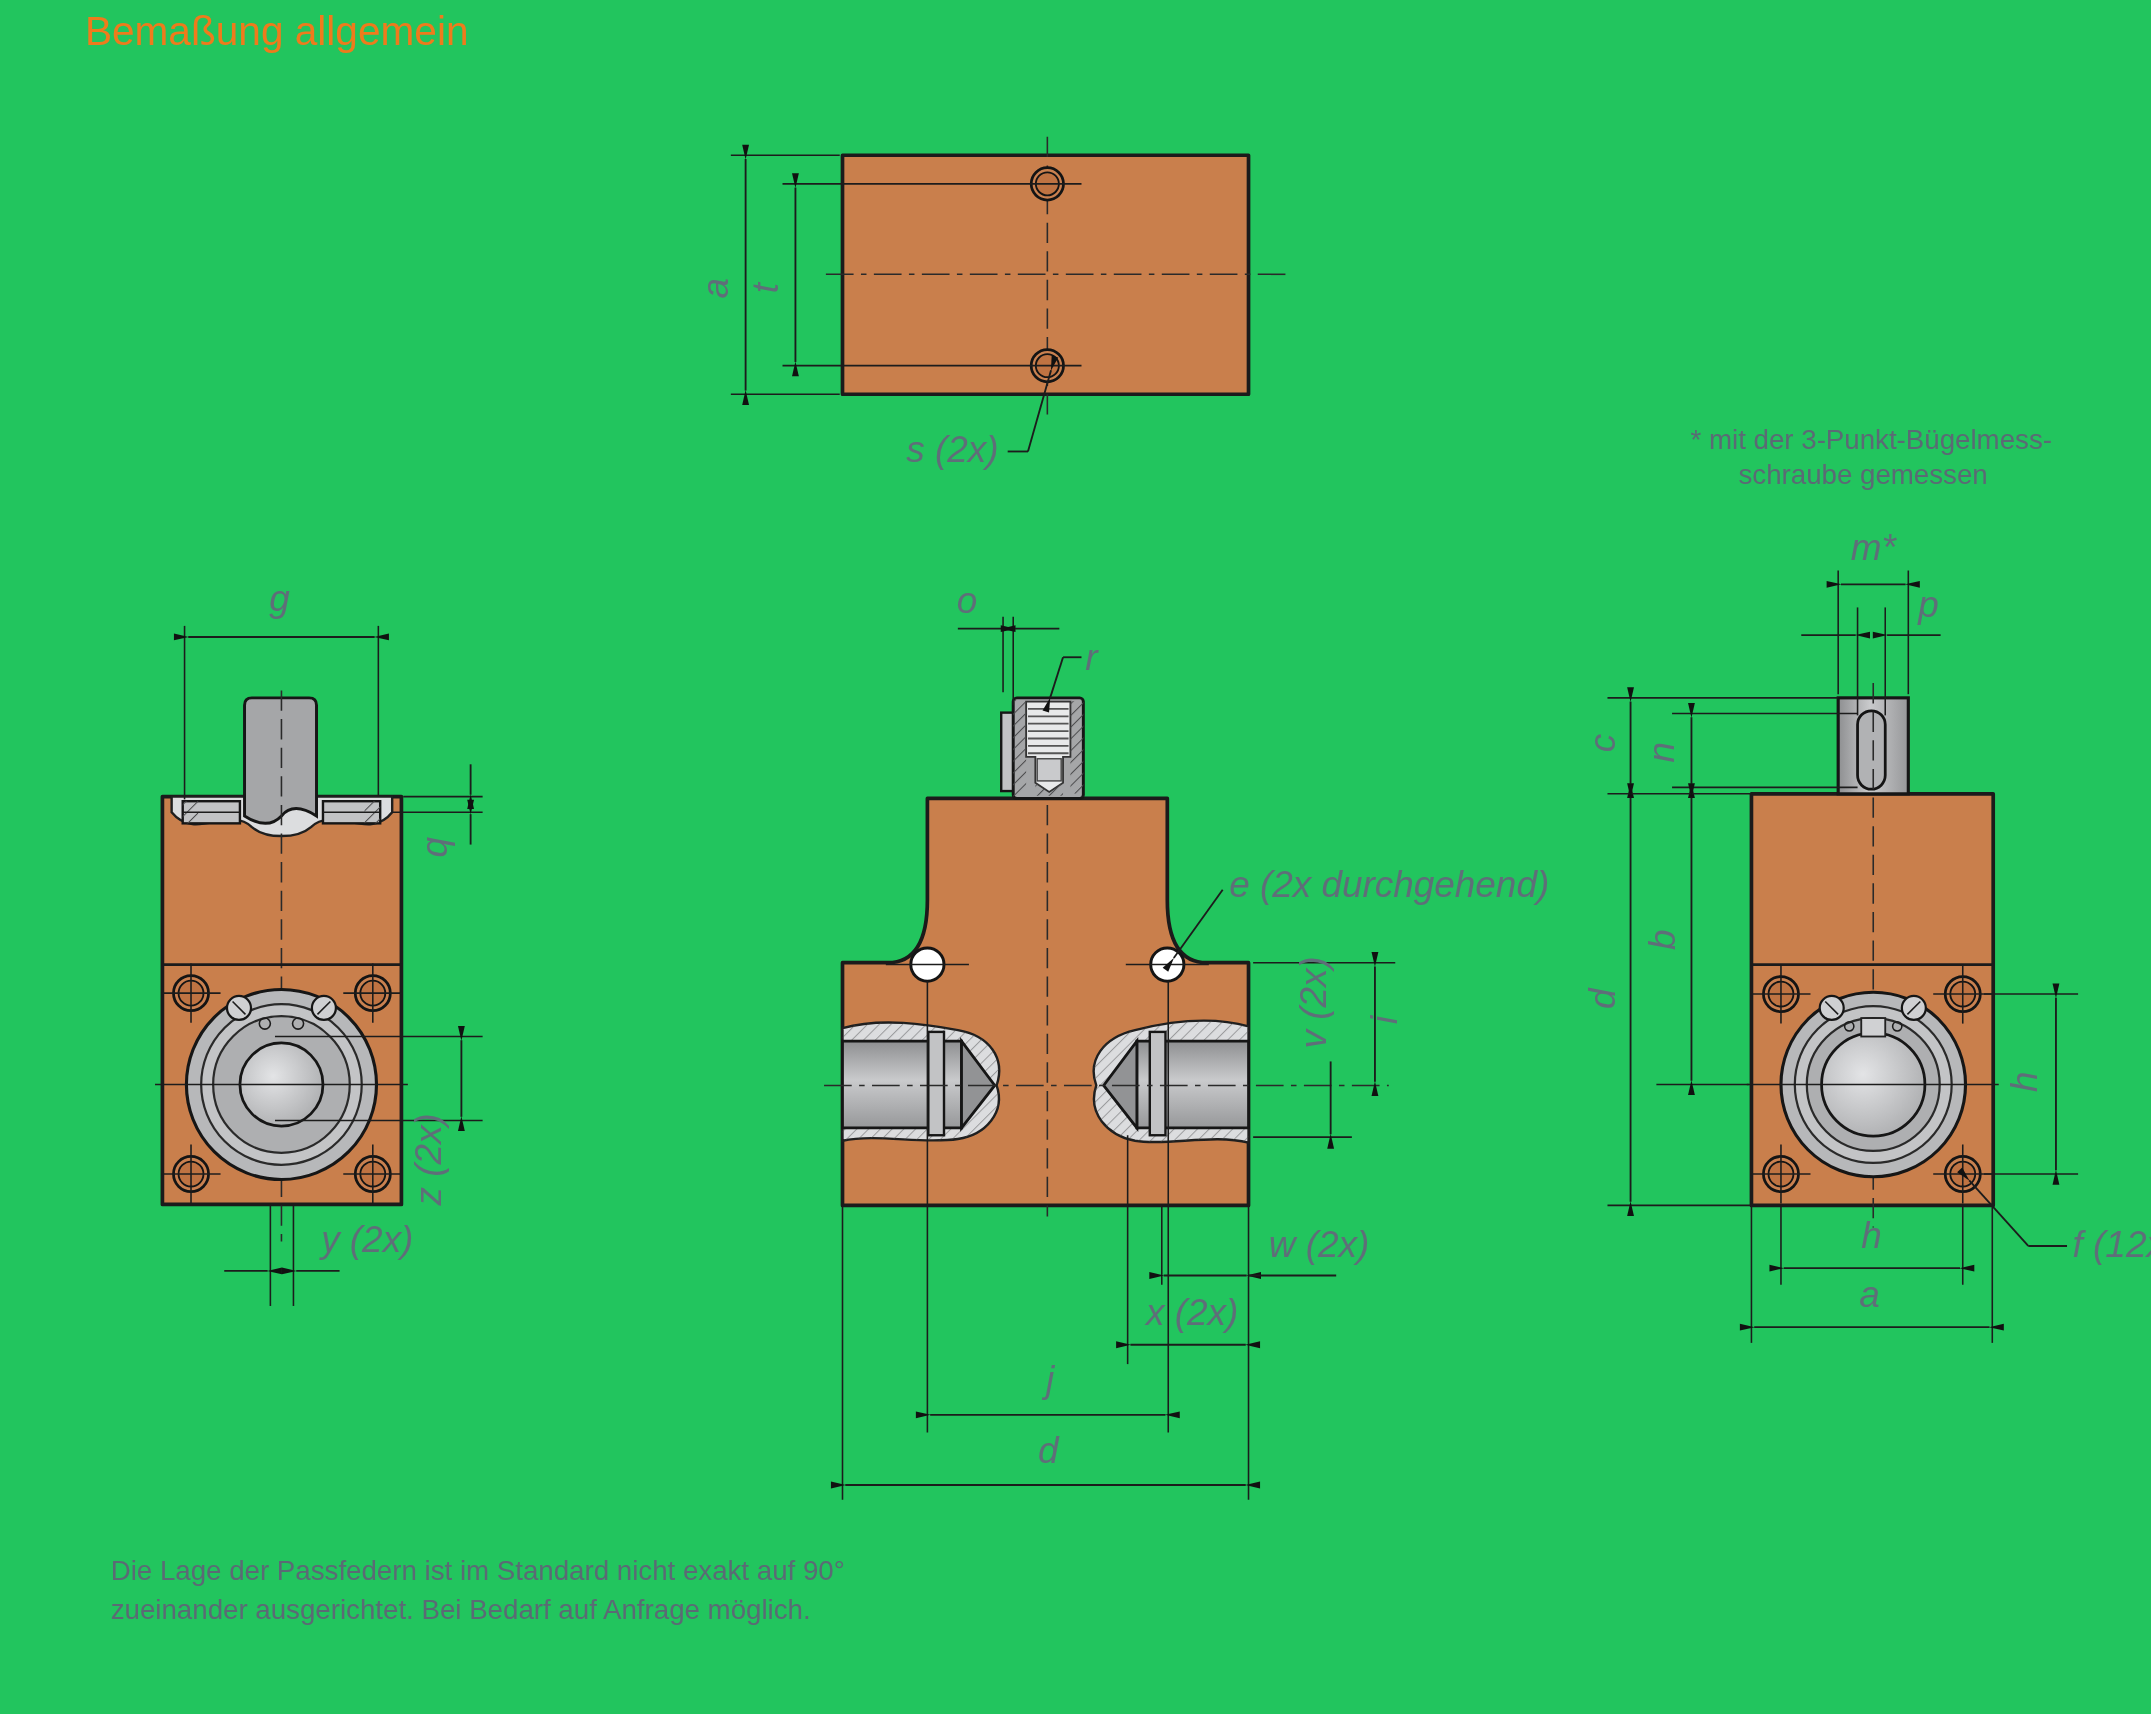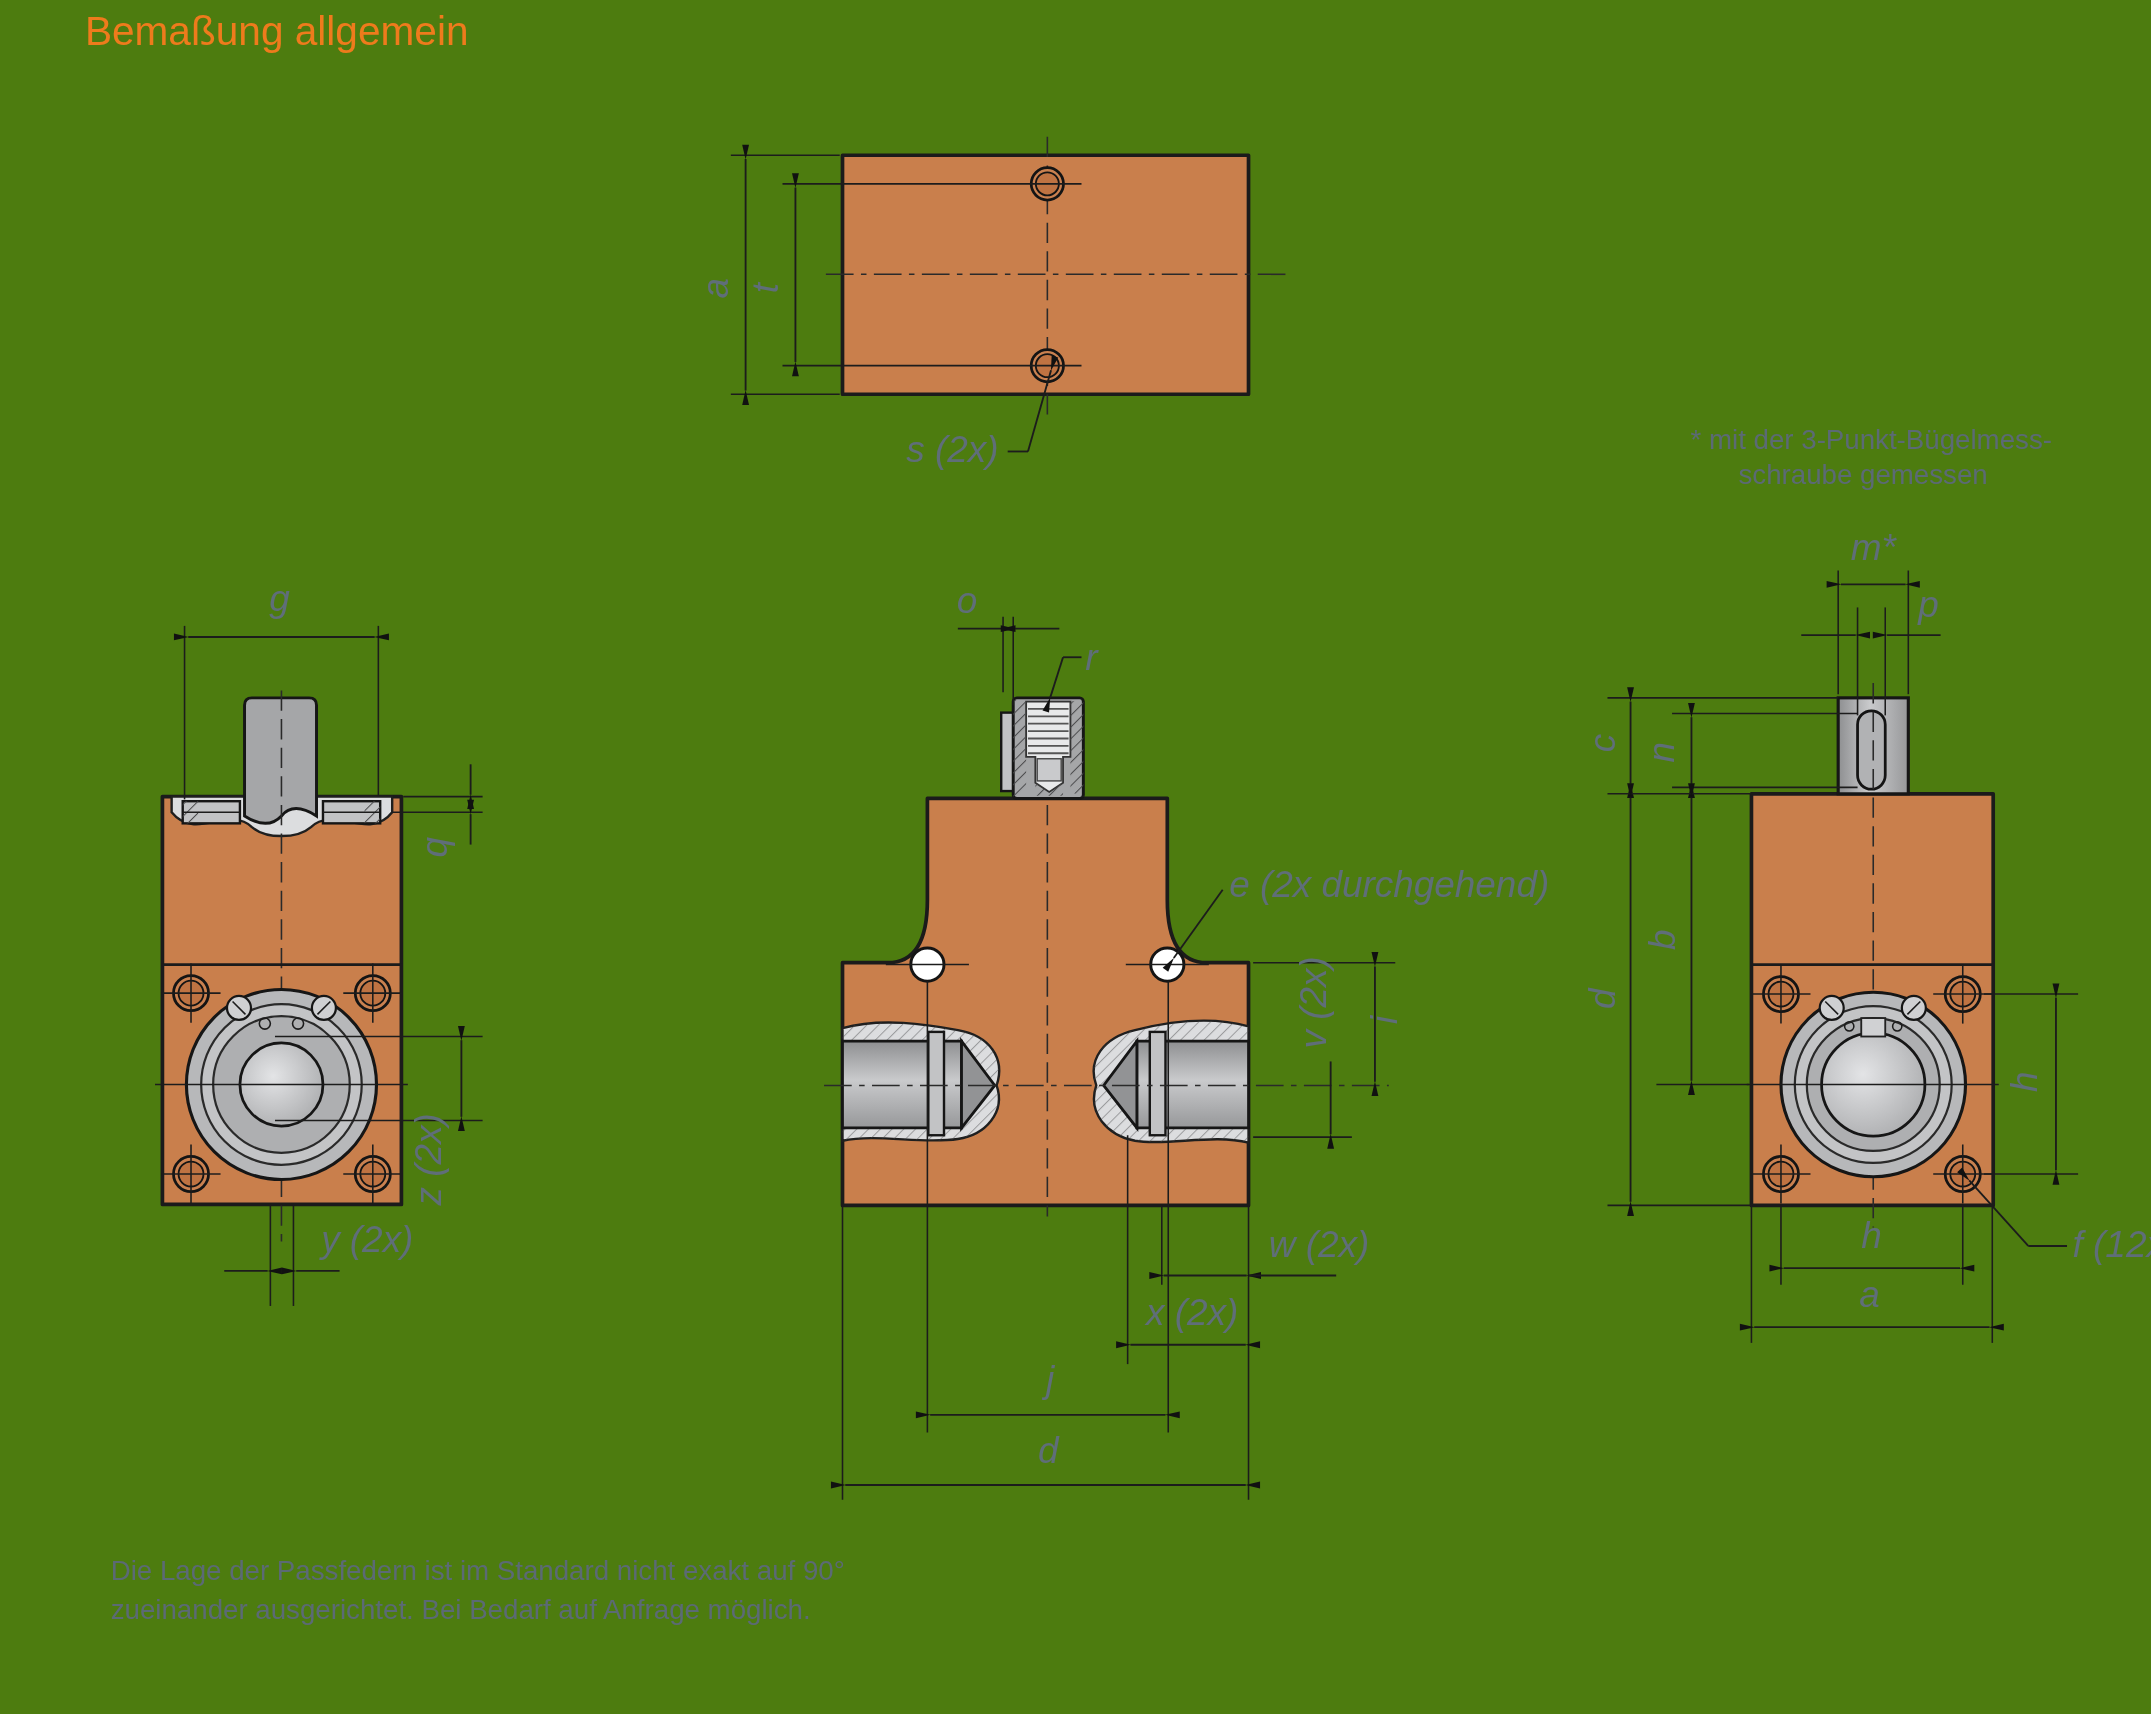--- a/index.html
+++ b/index.html
@@ -1,16 +1,16 @@
 <!DOCTYPE html>
 <html style="font-size:14.8px"><head>
 <meta charset="utf-8">
 <style>
   html,body { margin:0; padding:0; background:#ffffff; }
-  .stage { position:relative; width:2151px; height:1715px; background:#4d7c0f; overflow:hidden;
+  .stage { position:relative; width:2151px; height:1715px; background:#22c55e; overflow:hidden;
            font-family:"Liberation Sans", sans-serif; }
   svg { display:block; }
 
   .body   { fill:#c97f4c; stroke:#1b1b1b; stroke-width:4; stroke-linejoin:round; }
   .flange-line { stroke:#1b1b1b; stroke-width:3; }
   .thin   { stroke:#1c1c1c; stroke-width:1.7; fill:none; }
   .dim    { stroke:#1c1c1c; stroke-width:2;   fill:none; }
   .cl     { stroke:#2a2a2a; stroke-width:1.7; fill:none; stroke-dasharray:30 8 6 8; }
   .dash   { stroke:#2a2a2a; stroke-width:1.7; fill:none; stroke-dasharray:22 9; }
   .lbl    { font:italic 40px "Liberation Sans", sans-serif; fill:#5f6e79; }

